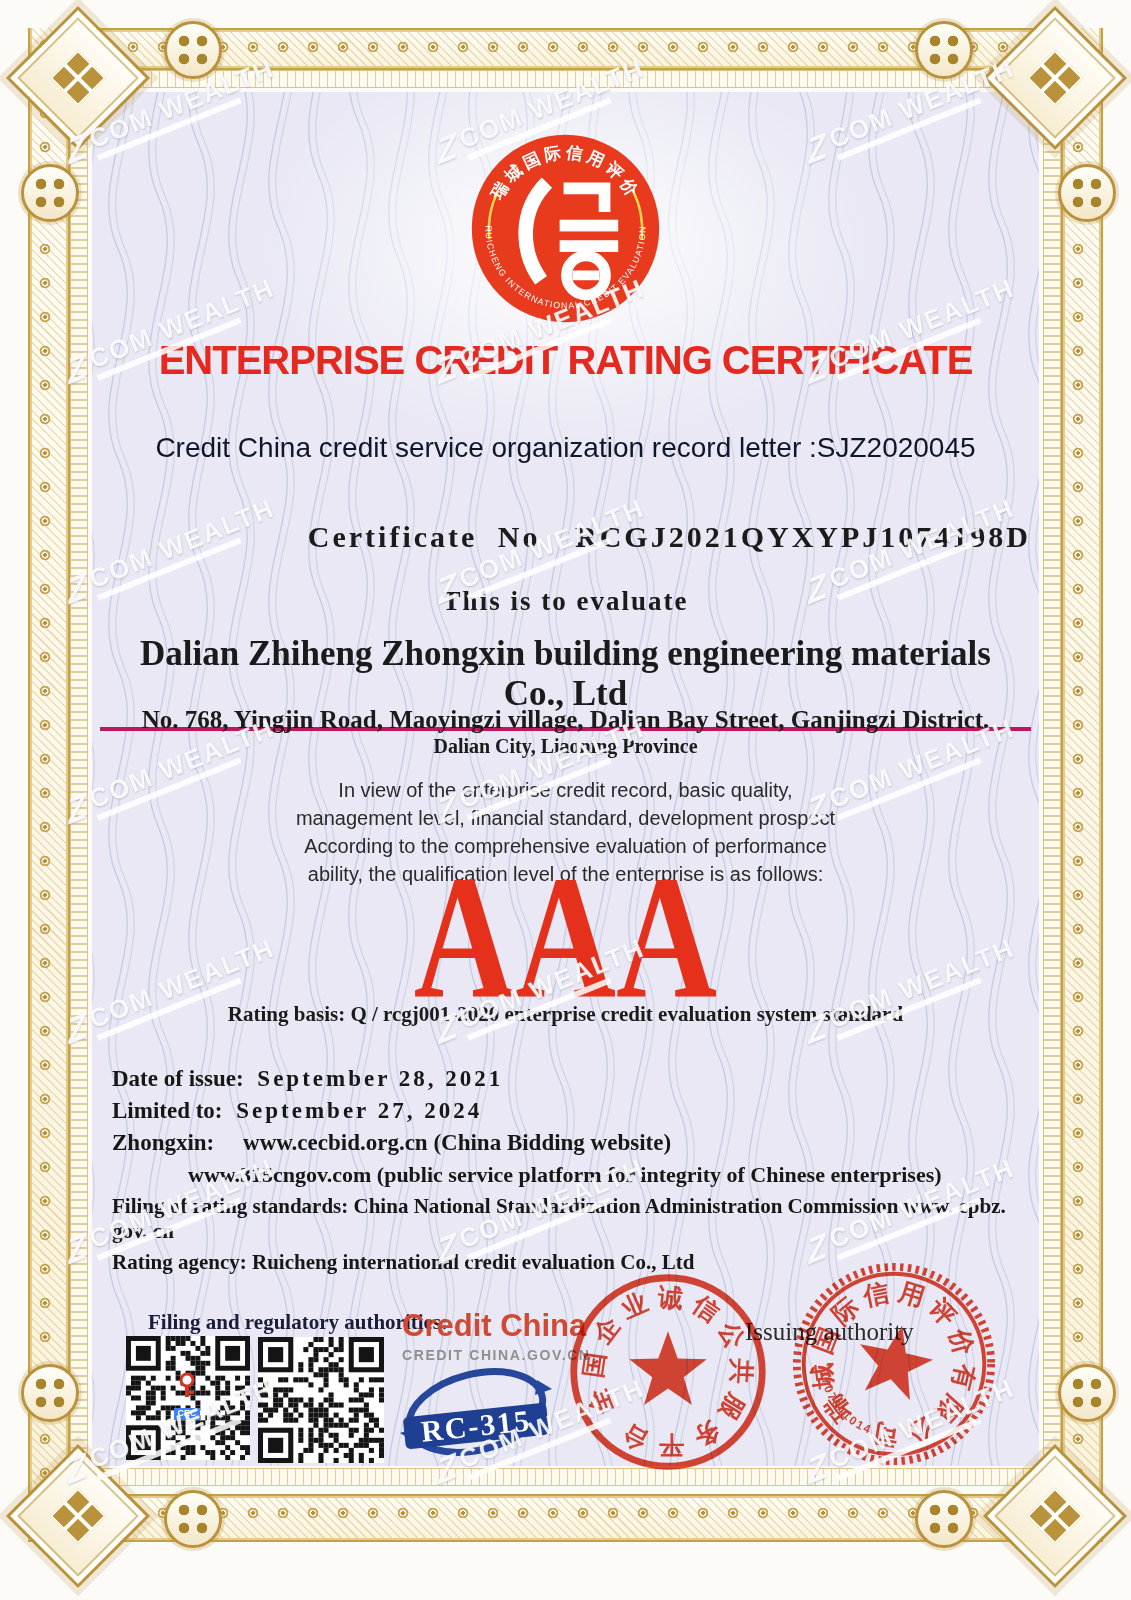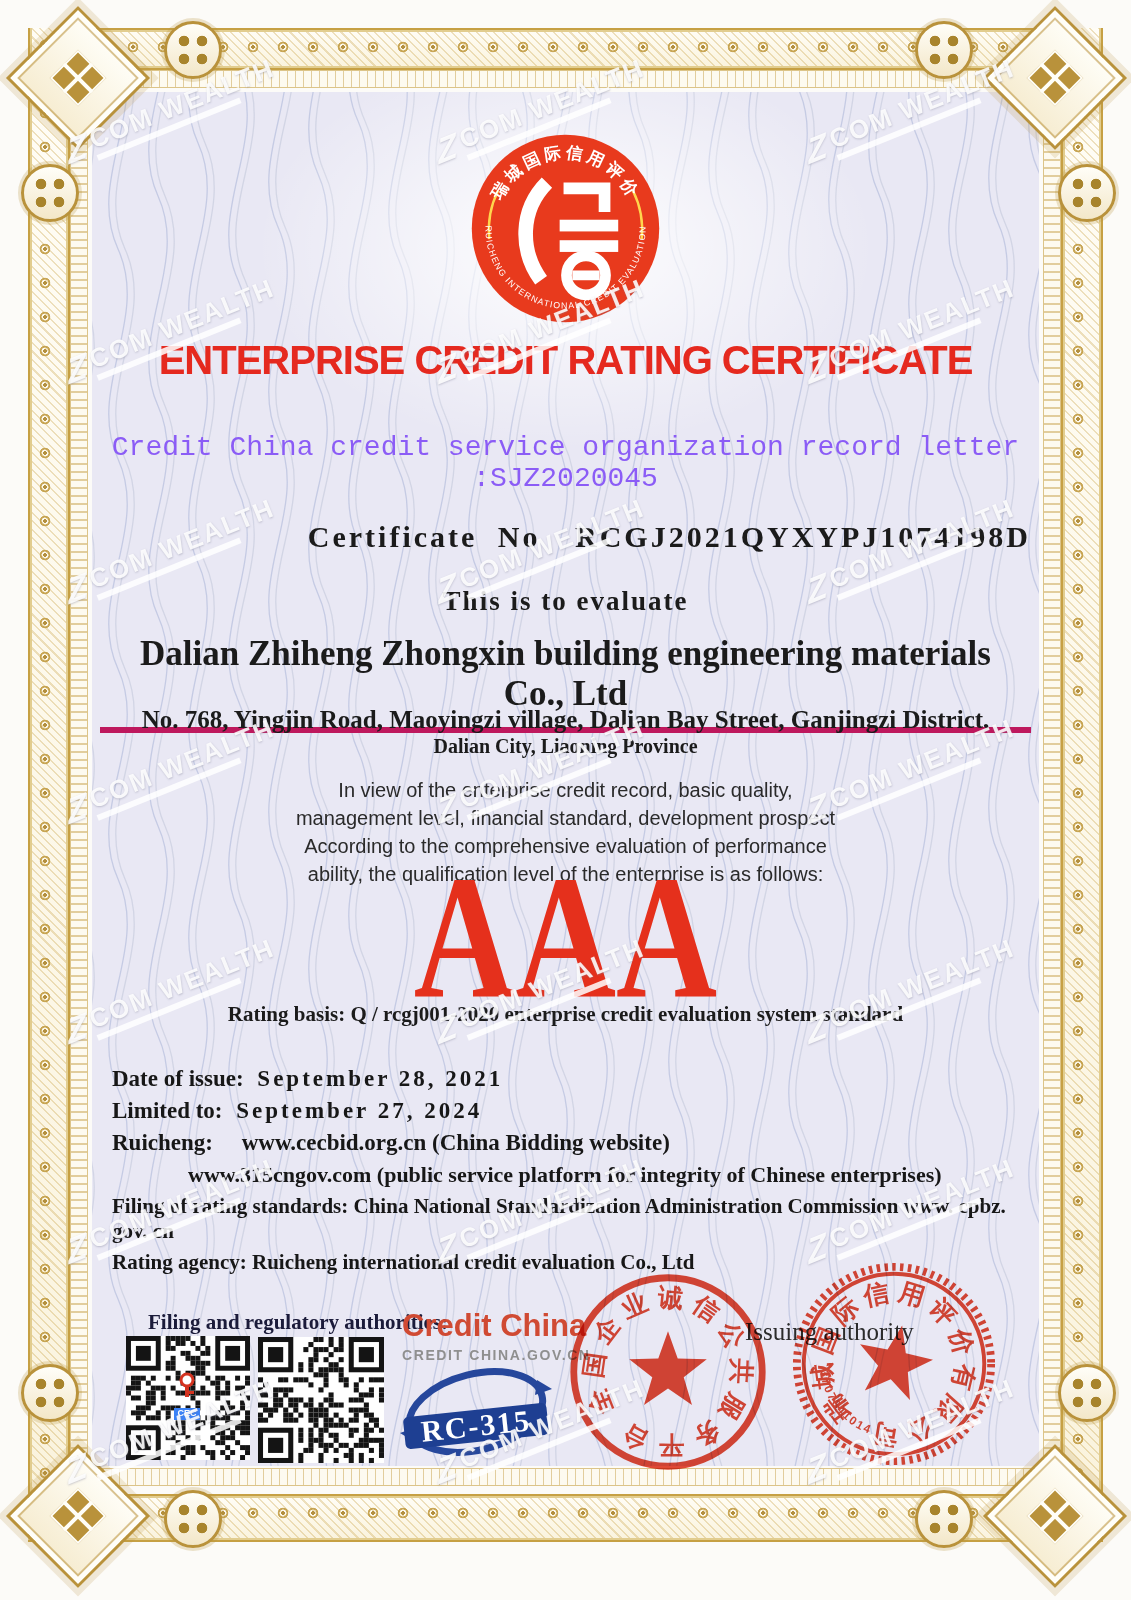--- a/index.html
+++ b/index.html
@@ -60,25 +60,25 @@
       color:rgba(255,255,255,.88);font-family:"Liberation Sans",sans-serif;font-weight:bold;
       text-shadow:0 1px 2px rgba(125,125,150,.4);pointer-events:none;}
   .wm-z{font-size:34px;font-style:italic;transform:skewX(-14deg);line-height:.9;}
   .wm-col{display:flex;flex-direction:column;}
   .wm-txt{font-size:26px;letter-spacing:2px;line-height:1;}
   .wm-bar{height:6px;width:78%;background:rgba(255,255,255,.85);margin-top:3px;}
 
   
   .cline{position:absolute;left:100px;right:100px;text-align:center;z-index:4;color:#1b1b1b;}
   .title{top:338px;font-family:"Liberation Sans",sans-serif;font-weight:bold;font-size:40px;letter-spacing:-1px;color:#e5291f;}
-  .record{top:432px;font-family:Liberation Mono, monospace;font-size:28px;color:#8b5cf6;}
+  .record{top:432px;font-family:Liberation Sans, sans-serif;font-size:28px;color:#0f172a;}
   .certno{top:520px;font-weight:bold;font-size:30px;letter-spacing:3px;word-spacing:10px;text-align:right;}
   .evaluate{top:586px;font-weight:bold;font-size:27px;letter-spacing:2px;}
   .company-wrap{top:634px;}
-  .company{display:inline-block;font-weight:bold;font-size:35px;border-bottom:6px solid #be185d;padding:0 10px 13px;}
+  .company{display:inline-block;font-weight:bold;font-size:35px;border-bottom:4px solid #be185d;padding:0 10px 13px;}
   .addr1{top:706px;font-weight:bold;font-size:25px;}
   .addr2{top:735px;font-weight:bold;font-size:20px;}
   .para{top:776px;font-family:"Liberation Sans",sans-serif;font-size:20px;color:#2a2a2a;line-height:28px;}
   .aaa{top:850px;font-weight:bold;font-size:175px;line-height:1;color:#e5301c;transform:scaleX(.8);}
   .basis{top:1002px;font-weight:bold;font-size:21px;}
 
   .details{position:absolute;left:112px;right:90px;top:1066px;z-index:4;color:#171717;font-weight:bold;}
   .d-row{font-size:23px;margin-bottom:6px;}
   .d-val{letter-spacing:3px;margin-left:8px;}
   .d-indent{padding-left:76px;font-size:22px;}
@@ -243,21 +243,21 @@
   <div class="details">
     <div class="d-row">
       <span>Date of issue:</span>
       <span class="d-val">September 28, 2021</span>
     </div>
     <div class="d-row">
       <span>Limited to:</span>
       <span class="d-val">September 27, 2024</span>
     </div>
     <div class="d-row">
-      <span>Ruicheng:</span>
+      <span>Zhongxin:</span>
       <span style="margin-left:23px">www.cecbid.org.cn (China Bidding website)</span>
     </div>
     <div class="d-row d-indent">www.315cngov.com (public service platform for integrity of Chinese enterprises)</div>
     <div class="d-row d-long">Filing of rating standards: China National Standardization Administration Commission www. cpbz. gov. cn</div>
     <div class="d-row d-long">Rating agency: Ruicheng international credit evaluation Co., Ltd</div>
   </div>
 
   <div class="foot-label">Filing and regulatory authorities:</div>
   <svg id="qr1" class="qr qr1" width="124" height="124" viewBox="0 0 125 125">
       <rect x="0" y="0" width="125" height="125" fill="#ffffff"></rect>

